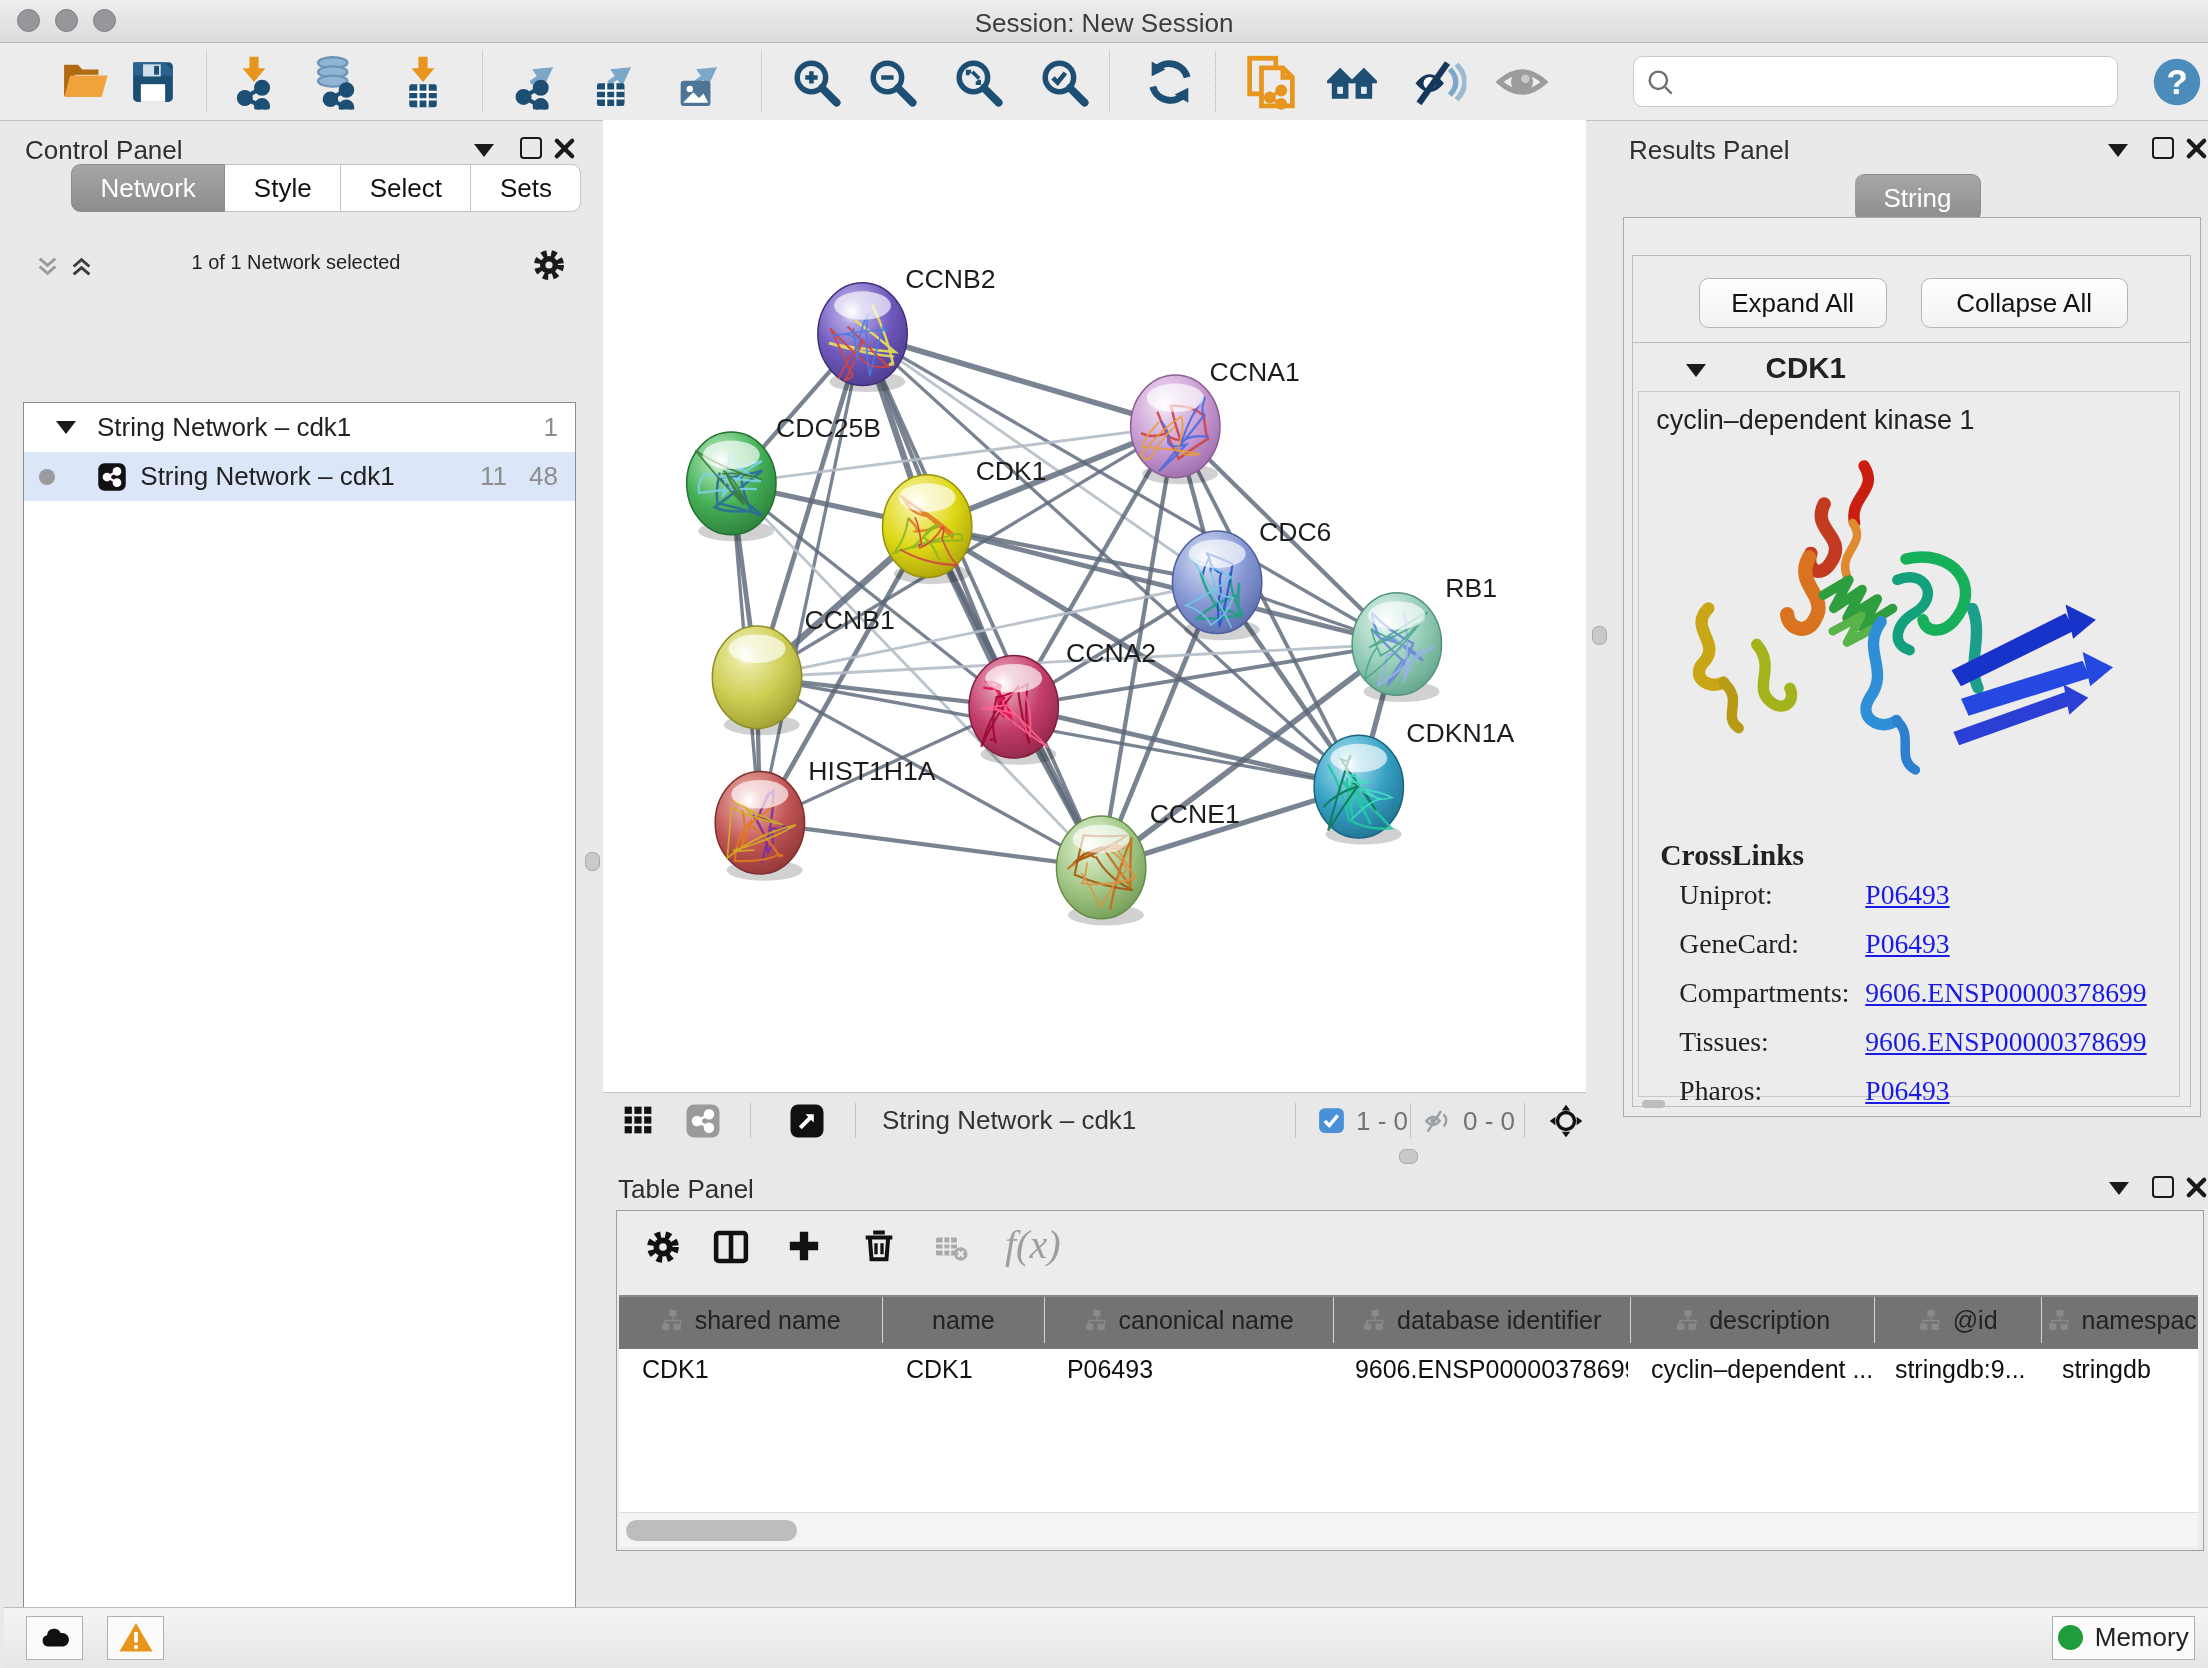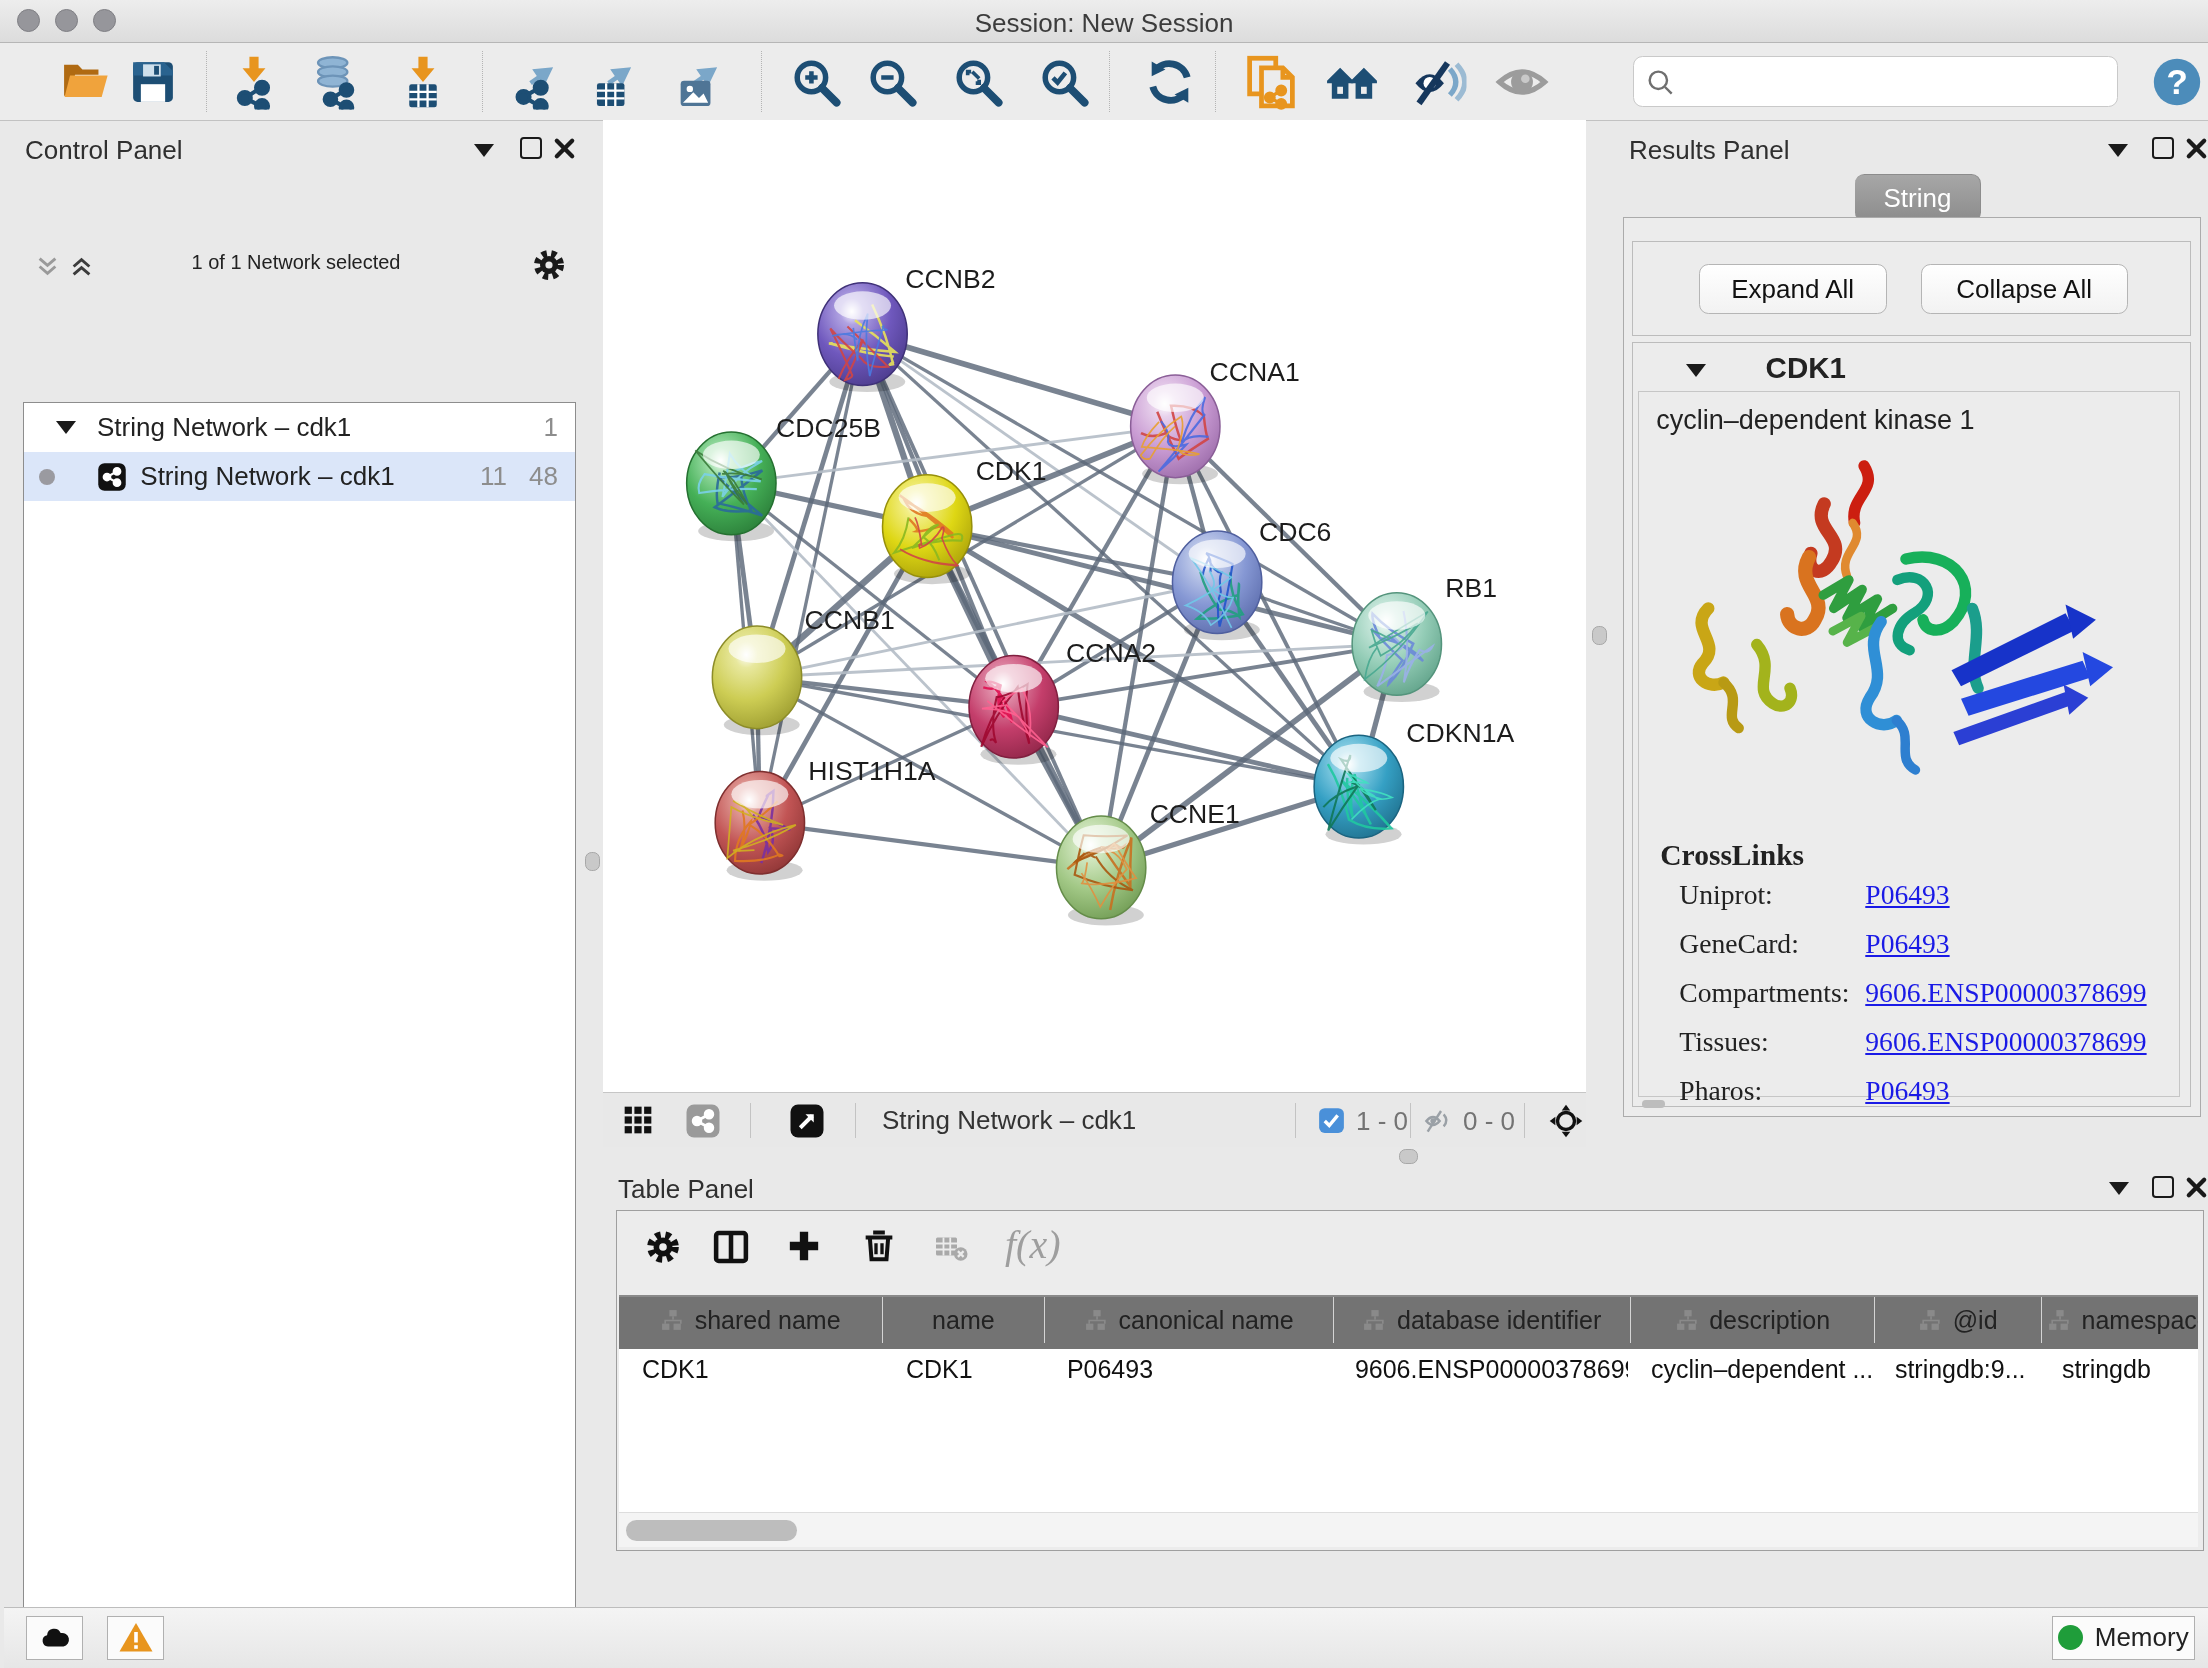--- a/index.html
+++ b/index.html
@@ -259,20 +259,26 @@
   </div>
 
   <div class="abs" style="left:0;top:120px;width:592px;height:1488px;">
     <div class="abs panel-title" style="left:25px;top:15px">Control Panel</div>
     <div class="abs" style="left:474px;top:23px"><span class="pc-tri"></span></div>
     <div class="abs" style="left:520px;top:17px"><span class="pc-box"></span></div>
     <div class="abs" style="left:553px;top:17px">
       <svg width="23" height="23" viewBox="0 0 24 24">
           <path d="M4 4l16 16M20 4L4 20" stroke="#1a1a1a" stroke-width="4.5" stroke-linecap="round"></path>
         </svg></div>
+    <div class="tabbar" style="left:71px;top:44px" id="cp-tabs">
+        <div class="tab sel">Network</div>
+        <div class="tab">Style</div>
+        <div class="tab">Select</div>
+        <div class="tab">Sets</div>
+      </div>
 
     <div class="abs" style="left:34px;top:133px">
       <svg width="27" height="27" viewBox="0 0 24 24" fill="none" stroke="#9a9a9a" stroke-width="2.6">
           <path d="M5 5l7 6 7-6M5 12l7 6 7-6"></path>
         </svg></div>
     <div class="abs" style="left:68px;top:133px">
       <svg width="27" height="27" viewBox="0 0 24 24" fill="none" stroke="#3c3c3c" stroke-width="2.6">
           <path d="M5 19l7-6 7 6M5 12l7-6 7 6"></path>
         </svg></div>
     <div class="abs" style="left:0;width:592px;top:131px;text-align:center;font-size:20px">1 of 1 Network selected</div>
@@ -593,21 +599,21 @@
     <div class="abs panel-title" style="left:17px;top:15px">Results Panel</div>
     <div class="abs" style="left:496px;top:23px"><span class="pc-tri"></span></div>
     <div class="abs" style="left:540px;top:17px"><span class="pc-box"></span></div>
     <div class="abs" style="left:573px;top:17px">
       <svg width="23" height="23" viewBox="0 0 24 24">
           <path d="M4 4l16 16M20 4L4 20" stroke="#1a1a1a" stroke-width="4.5" stroke-linecap="round"></path>
         </svg></div>
     <div class="tab sel" style="position:absolute;left:243px;top:54px;border-radius:9.5px">String</div>
   </div>
   <div class="rp-outer">
-    <div class="rp-box" style="left:7.6px;top:23px;width:557px;height:93px">
+    <div class="rp-box" style="left:7.6px;top:37px;width:557px;height:93px">
       <div class="btn abs" style="left:66px;top:22px;width:186px;height:48px;line-height:48px">Expand All</div>
       <div class="btn abs" style="left:288px;top:22px;width:205px;height:48px;line-height:48px">Collapse All</div>
     </div>
     <div class="rp-box" style="left:7.6px;top:124px;width:557px;height:763px">
       <span class="pc-tri" style="position:absolute;left:53px;top:21px"></span>
       <div class="abs" style="left:133px;top:7.6px;font-size:29.5px;font-weight:bold">CDK1</div>
       <div class="rp-box" style="left:5.7px;top:48px;width:540px;height:704px;border-color:#c6c6c6">
         <div class="abs" style="left:17px;top:13.3px;font-size:27px">cyclin–dependent kinase 1</div>
 
         <svg class="abs" style="left:27px;top:53px" width="476" height="380" viewBox="0 0 500 400">

